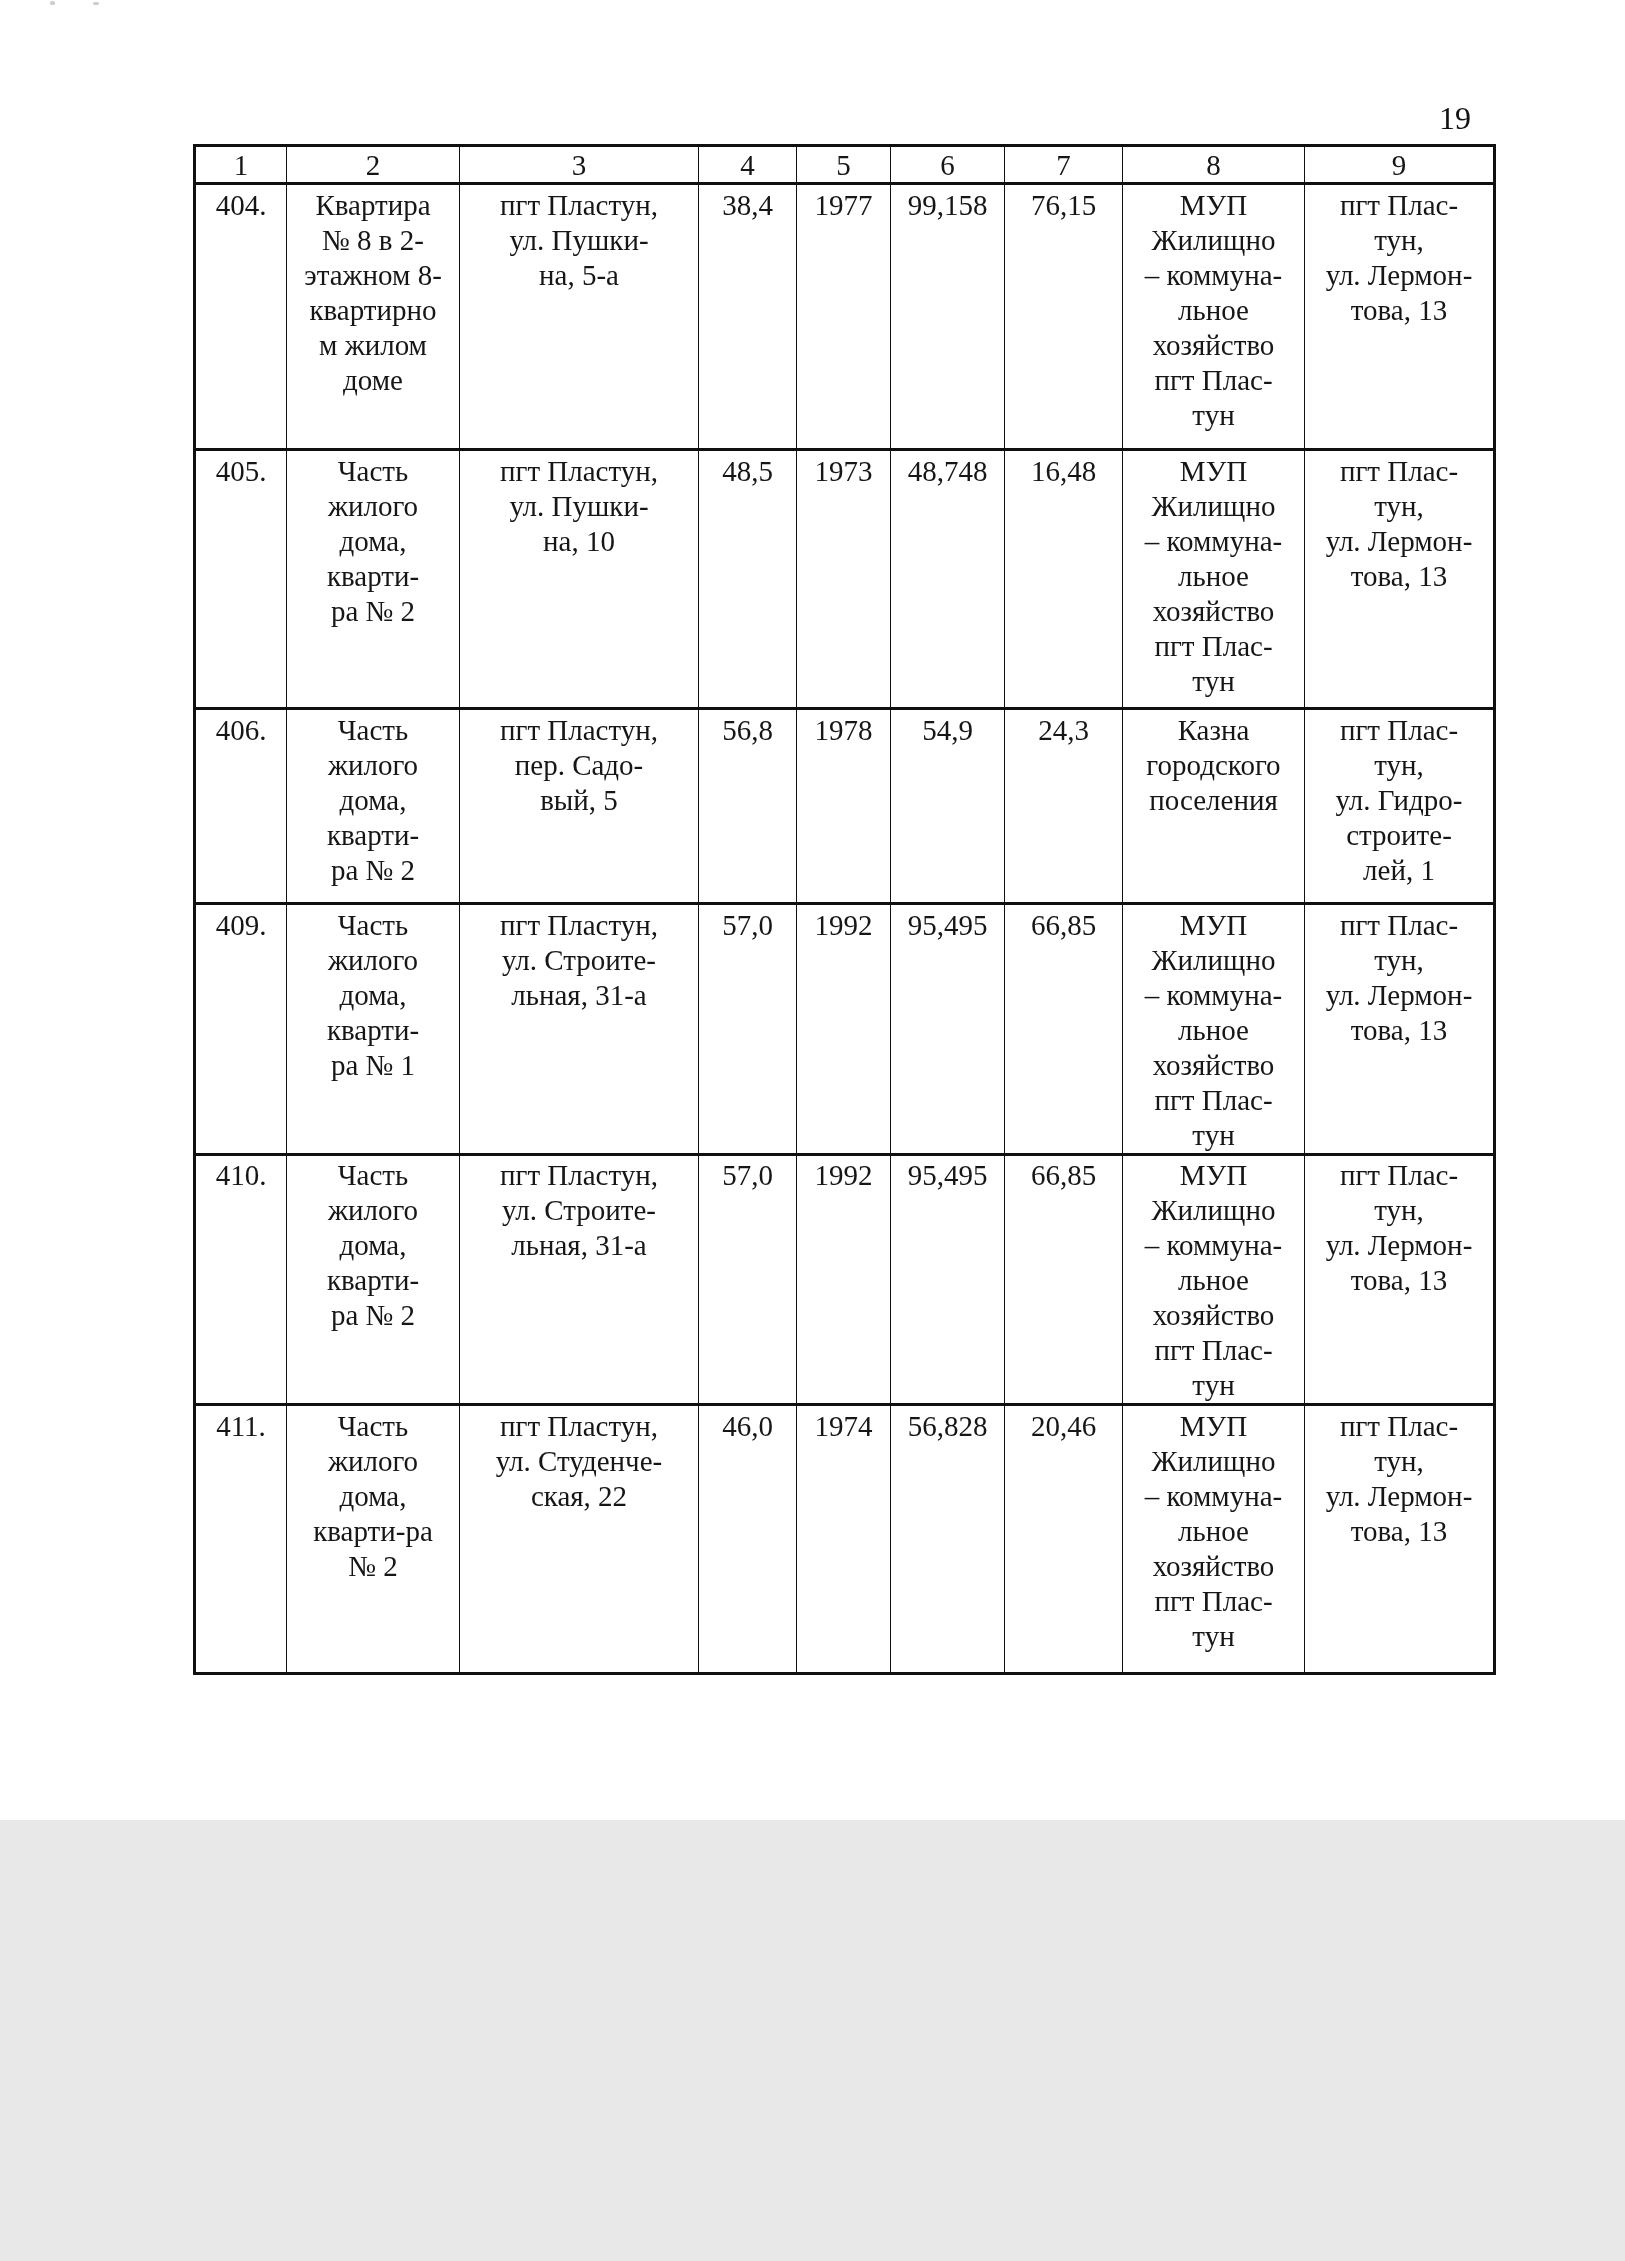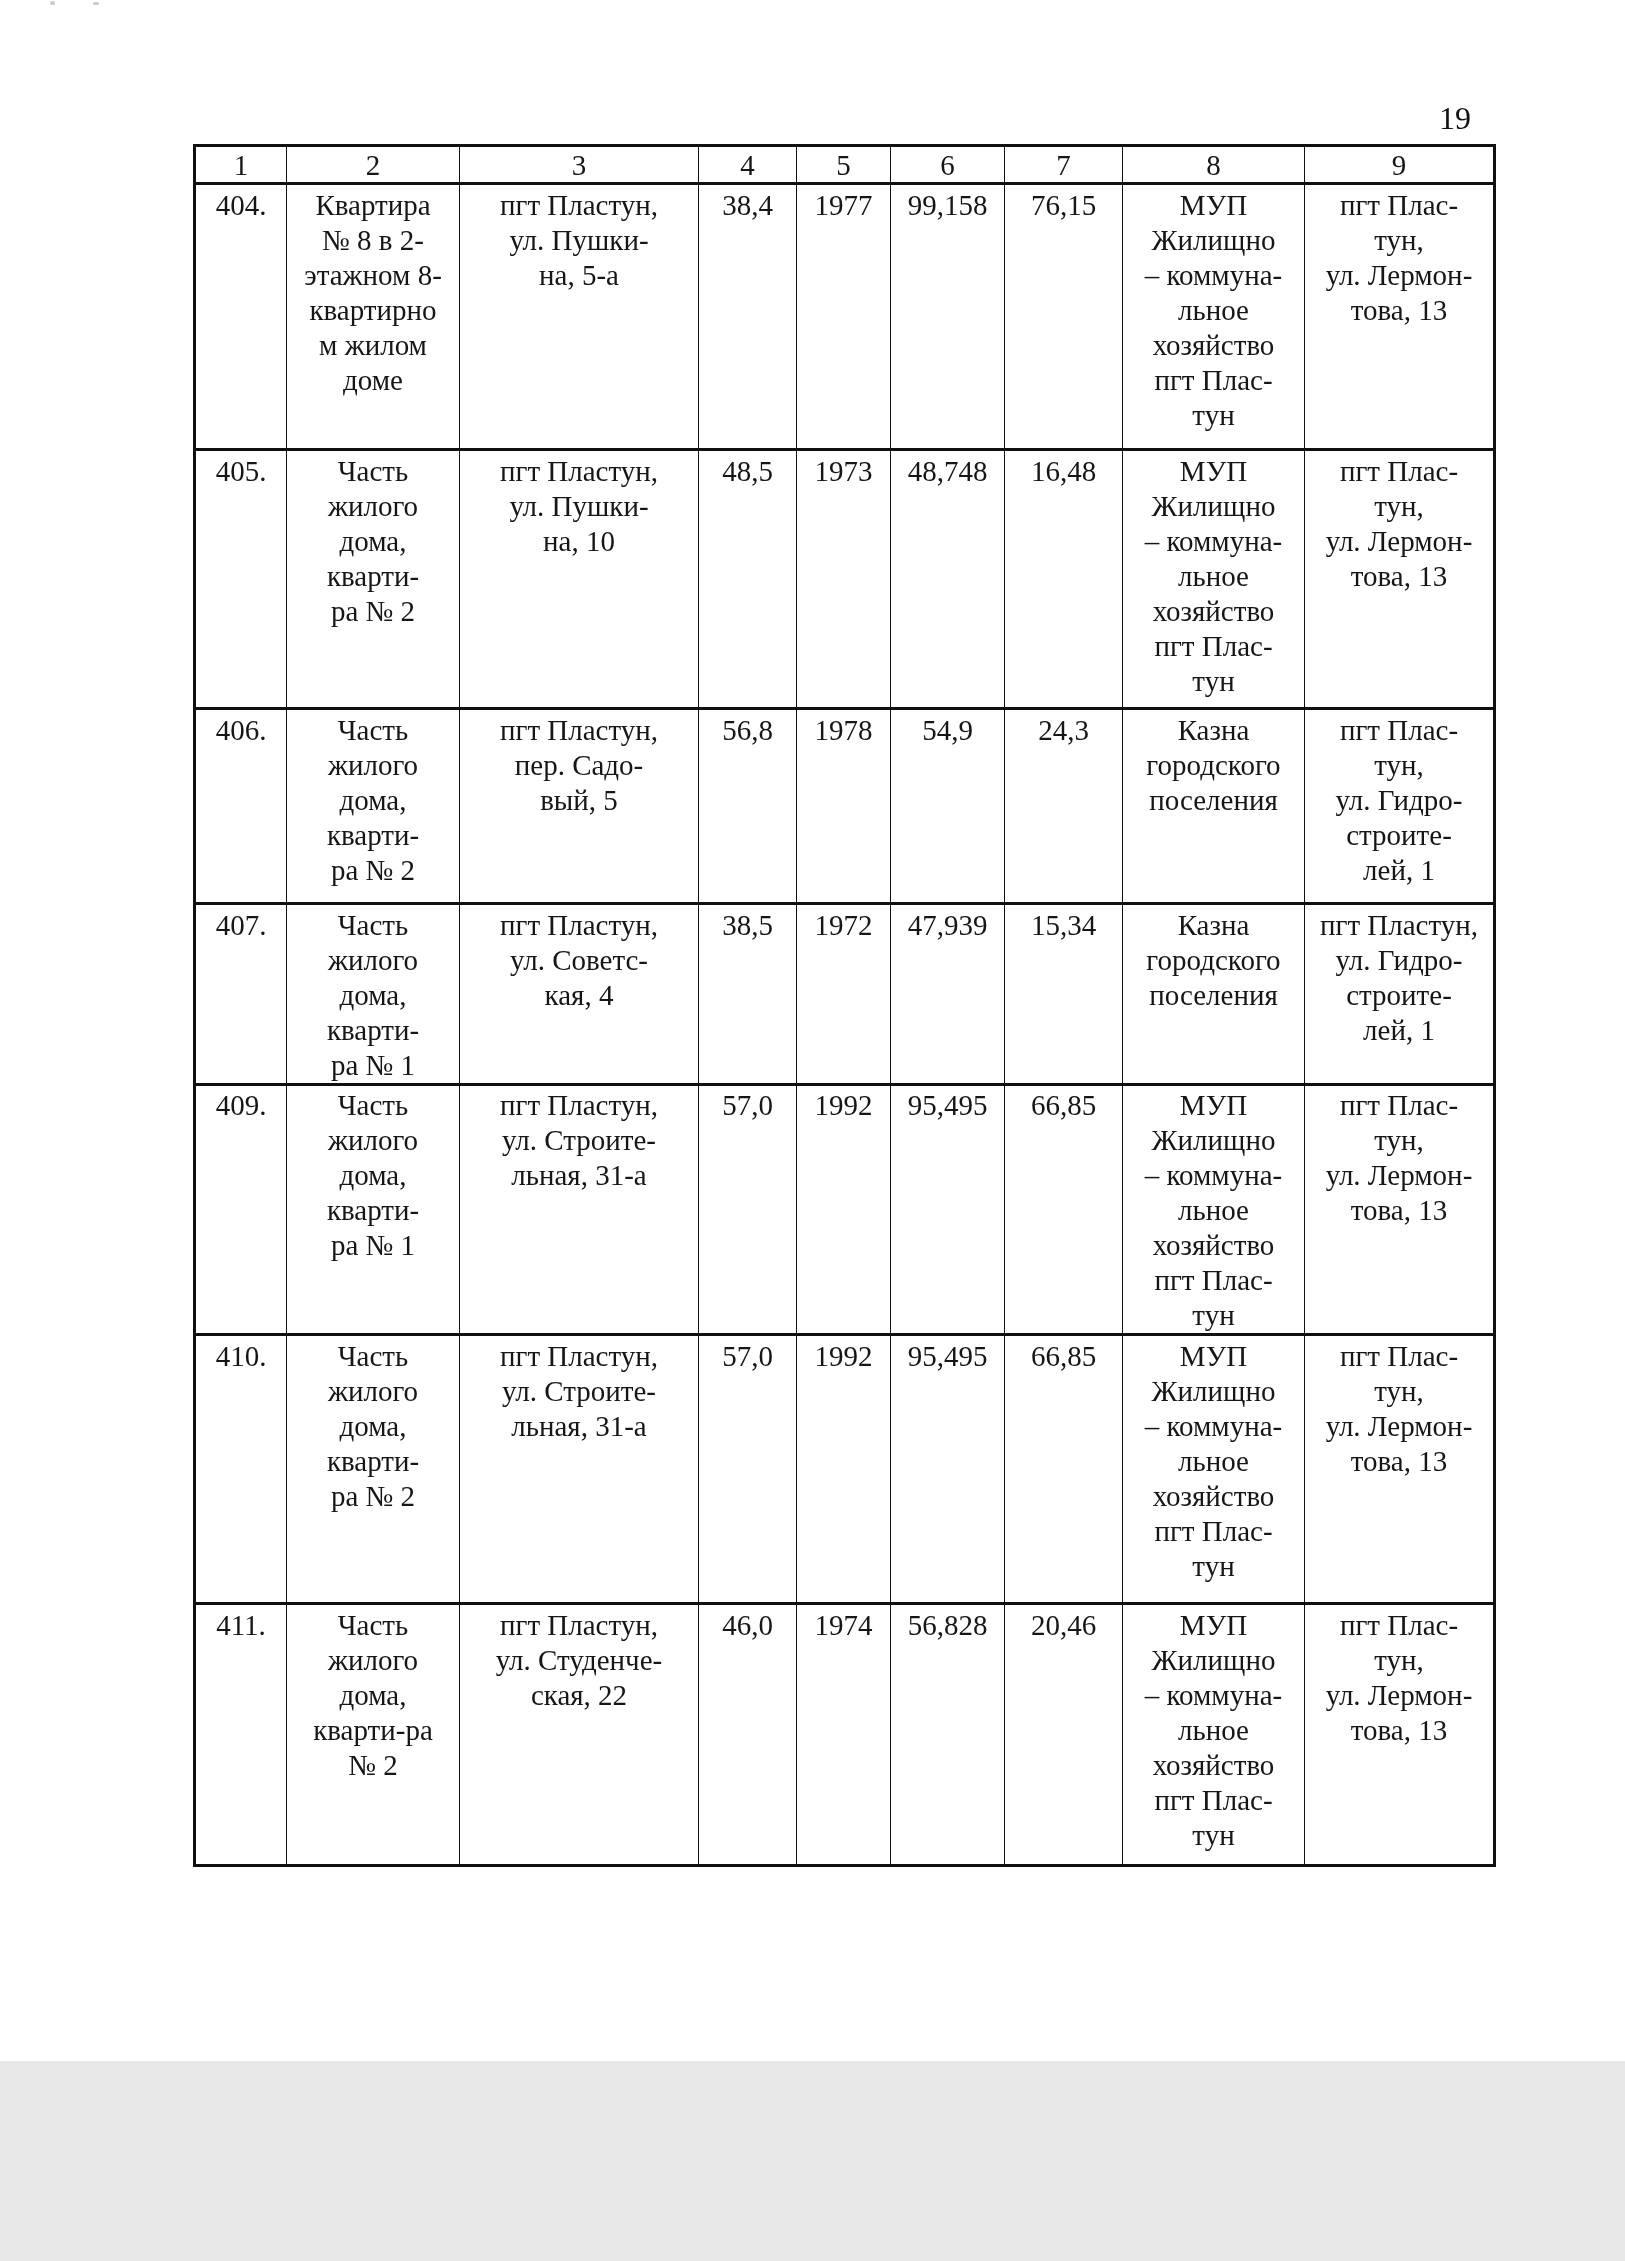--- a/index.html
+++ b/index.html
@@ -1,19 +1,19 @@
 <!DOCTYPE html>
 <html style="font-size:10.2px"><head>
 <meta charset="utf-8">
 <style>
   html,body{margin:0;padding:0;background:#e8e8e8;}
   #page{
     position:relative;
     width:1626px;
-    height:2061px;
+    height:1820px;
     background:#ffffff;
     font-family:"Liberation Serif", serif;
     color:#161616;
     overflow:hidden;
   }
   .speck{position:absolute;background:#9a9a9a;border-radius:50%;opacity:.5;}
   #speck1{left:50px;top:1.3px;width:5.1px;height:3.8px;}
   #speck2{left:93px;top:1.9px;width:6.4px;height:3.2px;}
   #page-number{
     position:absolute;
@@ -169,42 +169,20 @@
     <td>Казна
 городского
 поселения</td>
     <td>пгт Плас-
 тун,
 ул. Гидро-
 строите-
 лей, 1</td>
   </tr>
         <tr>
-    <td>407.</td>
-    <td>Часть
-жилого
-дома,
-кварти-
-ра № 1</td>
-    <td>пгт Пластун,
-ул. Советс-
-кая, 4</td>
-    <td>38,5</td>
-    <td>1972</td>
-    <td>47,939</td>
-    <td>15,34</td>
-    <td>Казна
-городского
-поселения</td>
-    <td>пгт Пластун,
-ул. Гидро-
-строите-
-лей, 1</td>
-  </tr>
-        <tr>
     <td>409.</td>
     <td>Часть
 жилого
 дома,
 кварти-
 ра № 1</td>
     <td>пгт Пластун,
 ул. Строите-
 льная, 31-а</td>
     <td>57,0</td>

